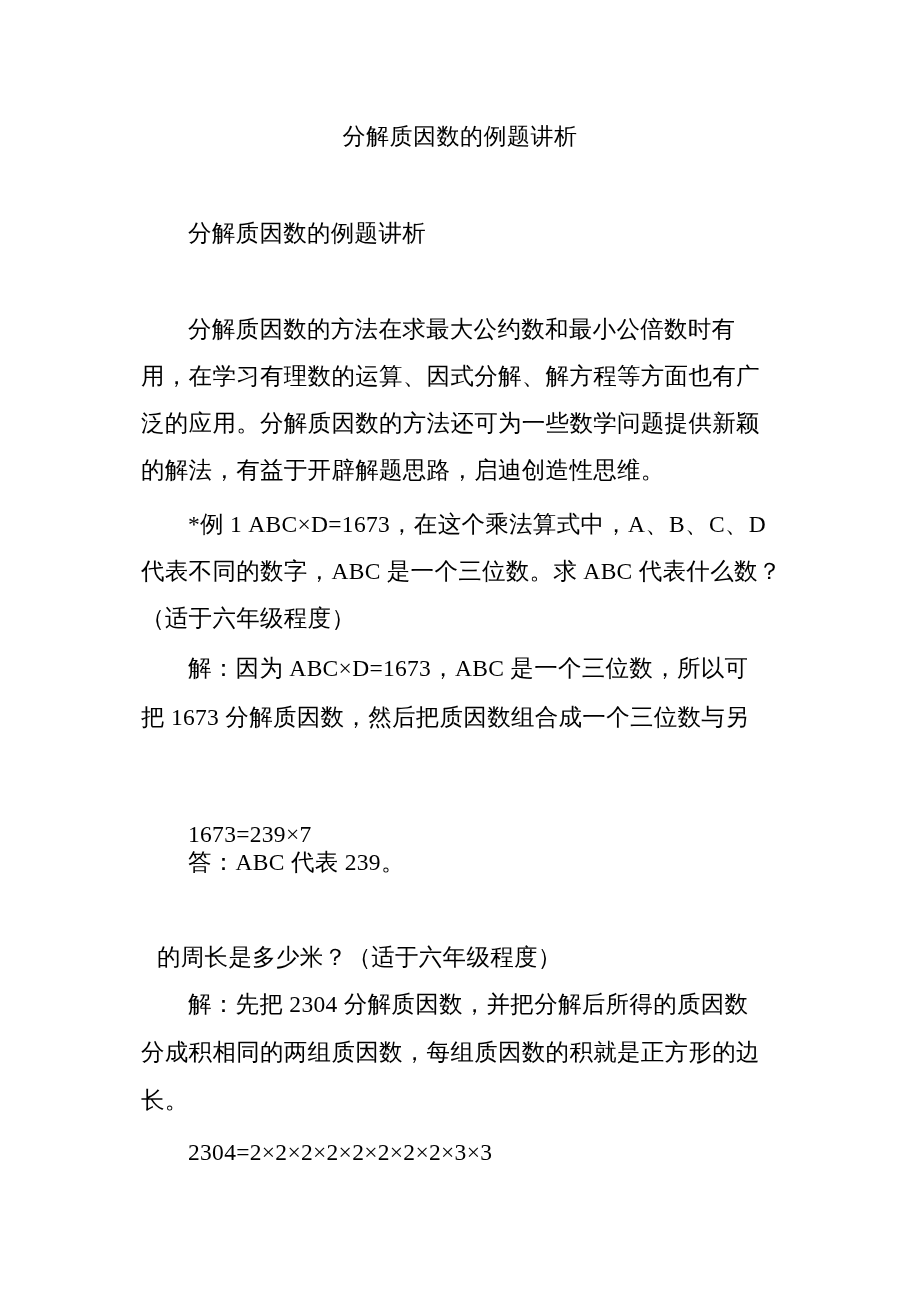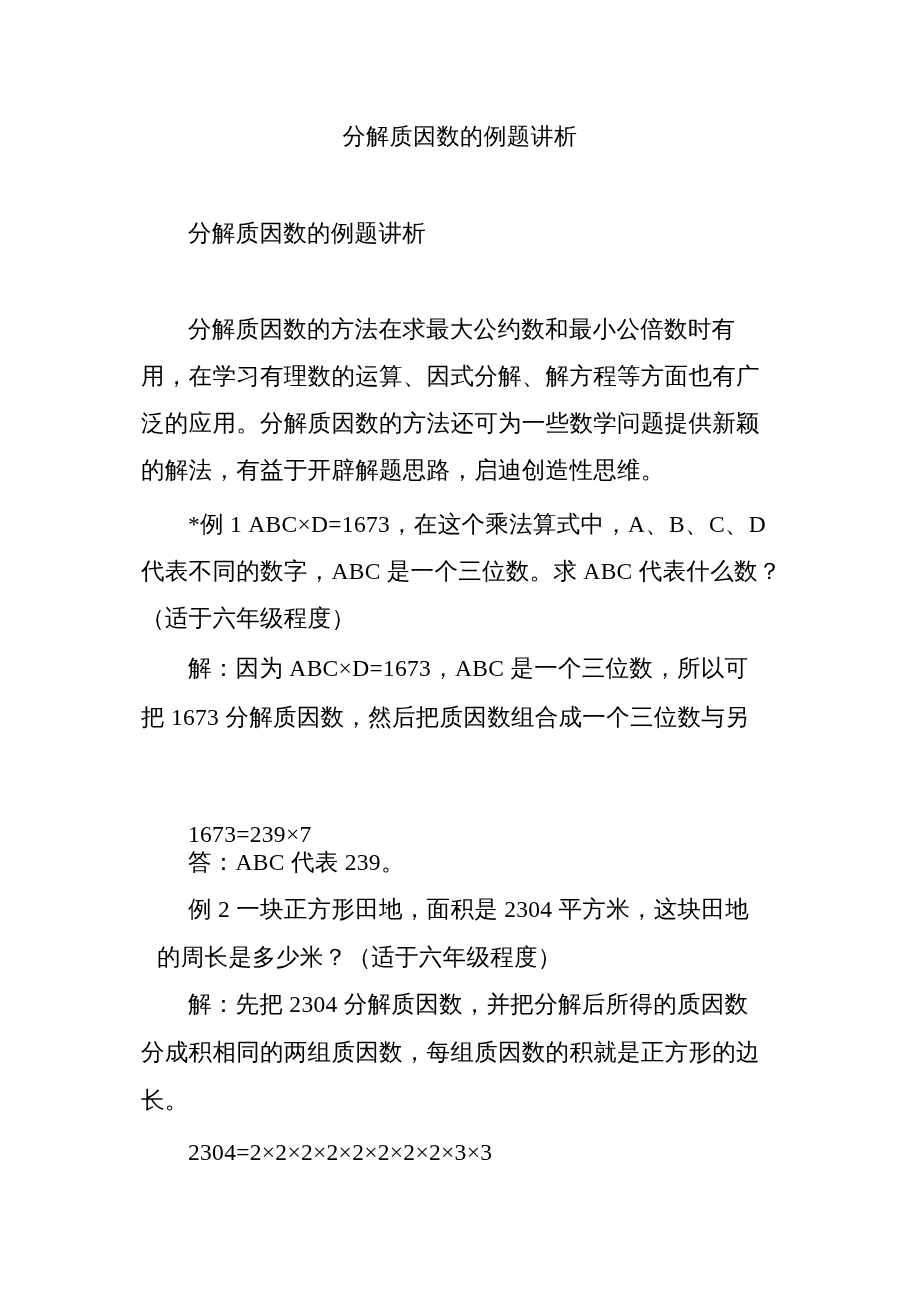--- a/index.html
+++ b/index.html
@@ -59,20 +59,19 @@
 
   <div class="line indent" style="top:508px;">*例 1 ABC×D=1673，在这个乘法算式中，A、B、C、D</div>
   <div class="line" style="top:555px;">代表不同的数字，ABC 是一个三位数。求 ABC 代表什么数？</div>
   <div class="line" style="top:602px;">（适于六年级程度）</div>
 
   <div class="line indent" style="top:652px;">解：因为 ABC×D=1673，ABC 是一个三位数，所以可</div>
   <div class="line" style="top:701px;">把 1673 分解质因数，然后把质因数组合成一个三位数与另</div>
   <div class="line indent" style="top:798px;margin-top:20px;">1673=239×7</div>
   <div class="line indent" style="top:846px;">答：ABC 代表 239。</div>
 
-  <div class="line indent" style="top:893px;">例 2  一块正方形田地，面积是 2304 平方米，这块田地</div>
   <div class="line" style="top:941px;margin-left:16px;">的周长是多少米？（适于六年级程度）</div>
 
   <div class="line indent" style="top:988px;">解：先把 2304 分解质因数，并把分解后所得的质因数</div>
   <div class="line" style="top:1036px;">分成积相同的两组质因数，每组质因数的积就是正方形的边</div>
   <div class="line" style="top:1084px;">长。</div>
   <div class="line indent" style="top:1136px;">2304=2×2×2×2×2×2×2×2×3×3</div>
 </div>
 
 </body></html>

